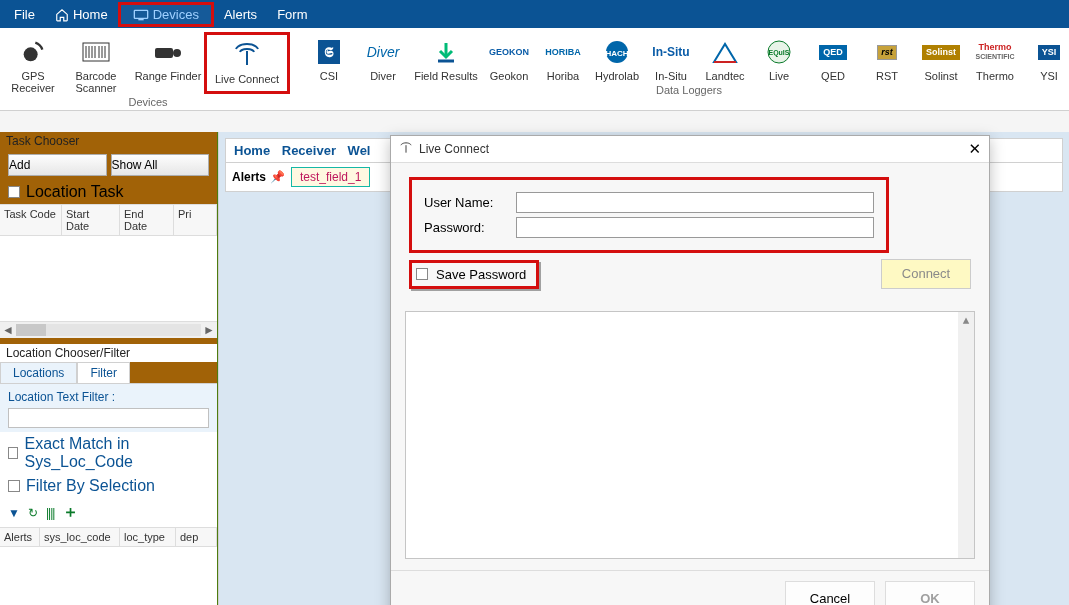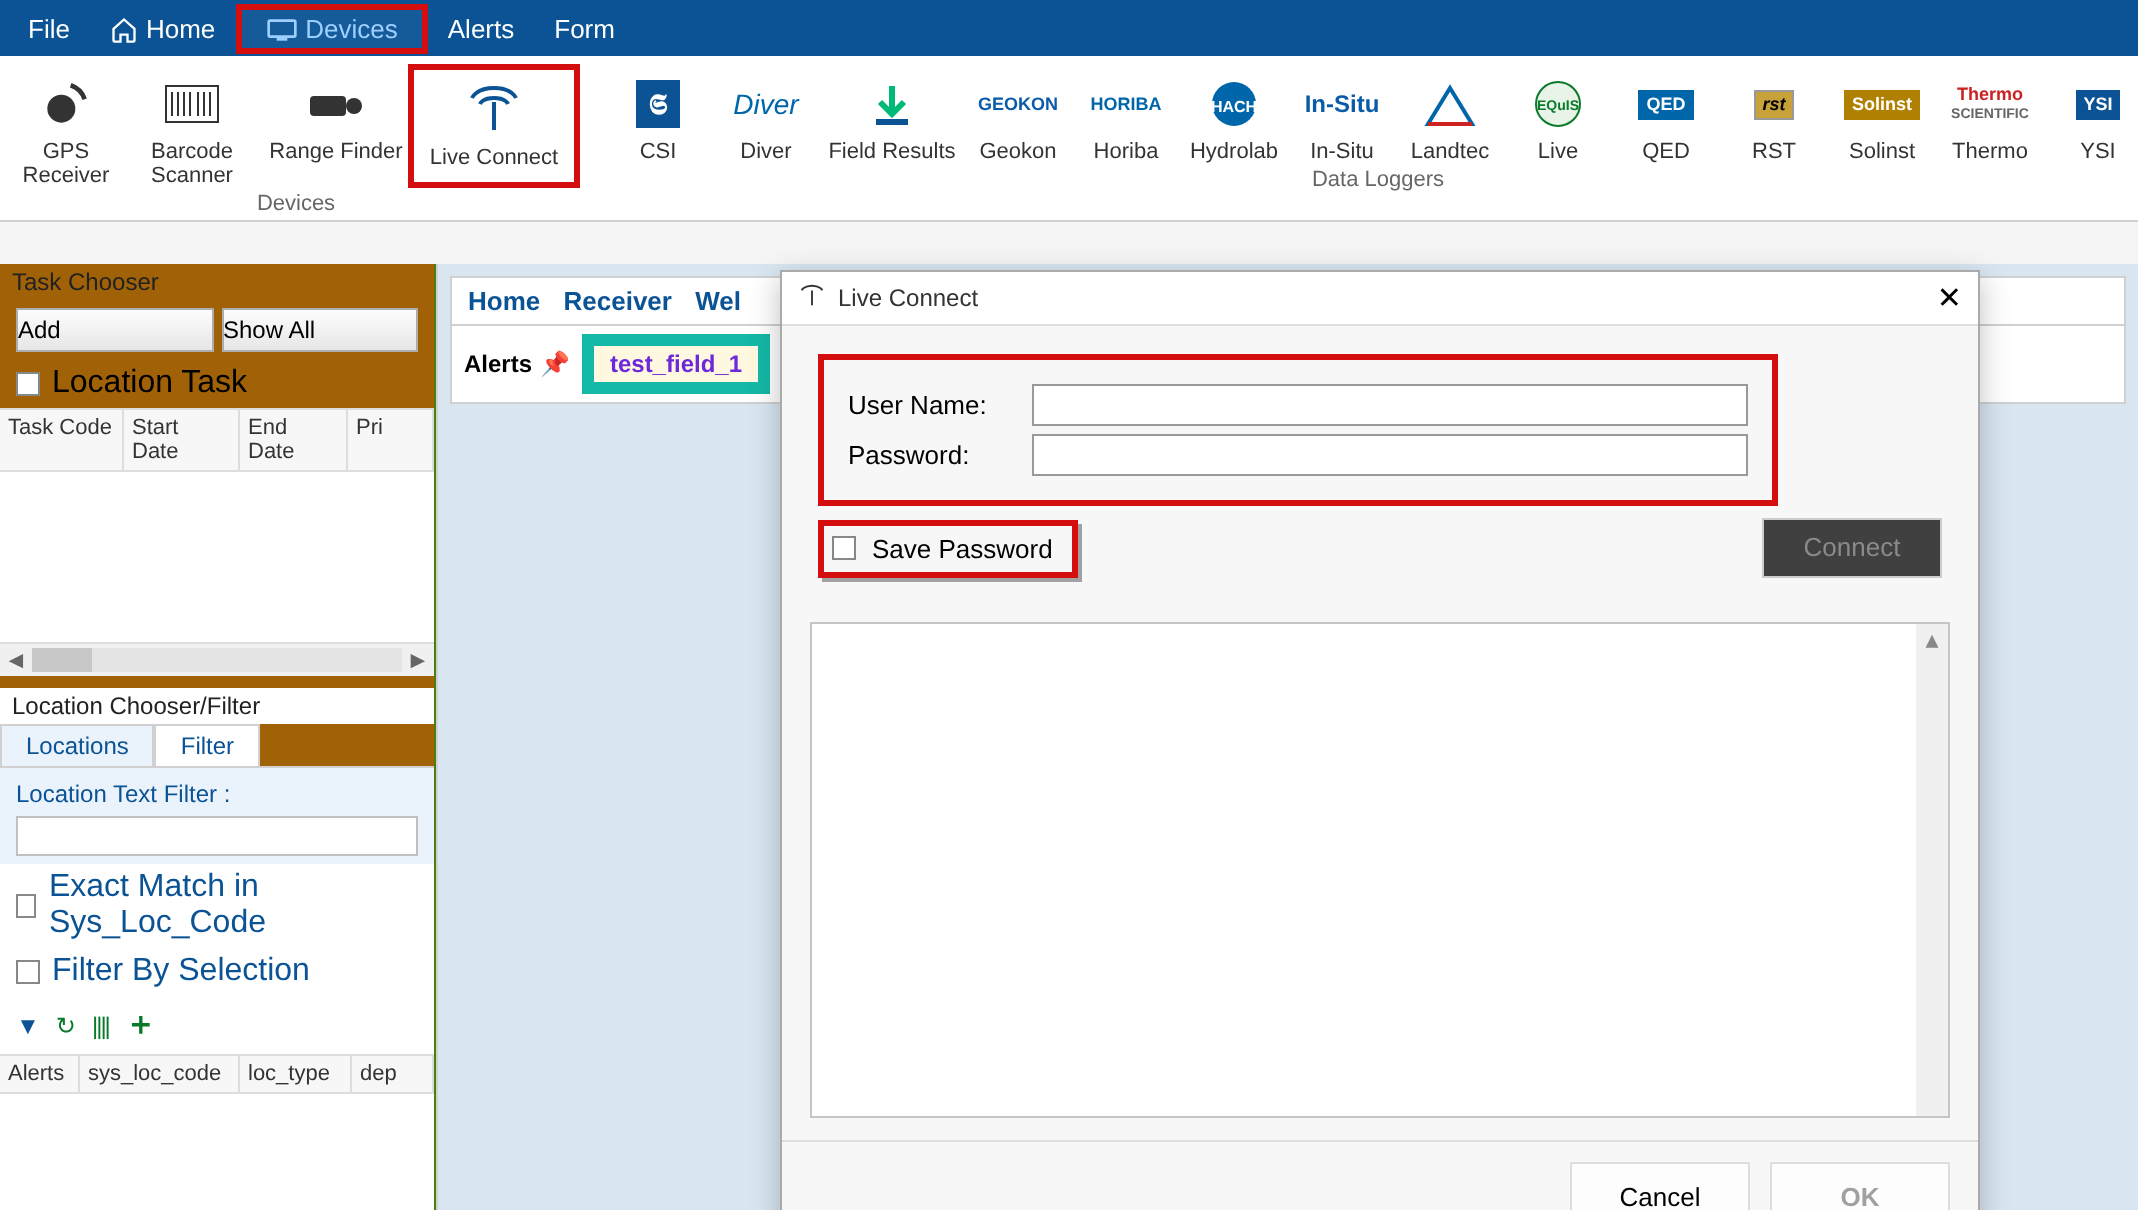--- a/index.html
+++ b/index.html
@@ -39,32 +39,32 @@
   .link { color:#0b5394;}
   .loc-filter-body { border-top:1px solid #d0d0d0; background:#eaf3fb; padding:4px 8px; }
   .tinput { width:100%; border:1px solid #c0c0c0; padding:2px 4px; font-size:12px; background:#fff;}
   .icon-row{ display:flex; gap:8px; padding:4px 8px; align-items:center; background:#fff;}
   .main-pane { flex:1; background:#d9e6f2; position:relative; border-left:1px solid #d0d0d0;}
   .crumb-bar { background:#fff; border:1px solid #d0d0d0; margin:6px 6px 0 6px; padding:4px 8px; font-size:13px; font-weight:bold; color:#0b5394;}
   .crumb-bar span{ margin-right:8px; cursor:pointer;}
   .alert-bar { background:#fff; border:1px solid #d0d0d0; border-top:none; margin:0 6px; padding:4px 6px; display:flex; align-items:center; font-size:12px;}
   .alert-bar .lbl{ font-weight:bold; margin-right:4px;}
   .alert-bar .pin{ margin-right:6px;}
-  .alert-bar .val{ background:#fff8e1; color:#6d28d9; border:6px solid #14b8a6; padding:2px 8px; font-weight:bold;}
+  .alert-bar .val{ background:#fff8e1; color:#be185d; border:1px solid #14b8a6; padding:2px 8px; font-weight:normal;}
   .dialog { position:absolute; left:390px; top:135px; width:600px; height:492px; background:#f7f7f7; border:1px solid #aaa; box-shadow:0 4px 14px rgba(0,0,0,.25); font-size:13px;}
   .dlg-title { display:flex; align-items:center; justify-content:space-between; padding:4px 8px; background:#fff; border-bottom:1px solid #ddd;}
   .dlg-title .t{ display:flex; align-items:center; gap:6px; color:#333; font-size:12px;}
   .dlg-body { padding:14px 18px 10px; }
   .cred-box { border:3px solid #d40e0e; padding:8px 12px 8px; width:480px;}
   .frow{ display:flex; align-items:center; margin:4px 0;}
   .frow label{ width:92px; text-align:left;}
   .frow input[type=text], .frow input[type=password]{ flex:1; border:1px solid #999; padding:2px 4px; font-size:13px; background:#fff;}
   .save-row{ display:flex; align-items:center; justify-content:space-between; margin-top:6px;}
   .save-chk { border:3px solid #d40e0e; padding:4px 10px 4px 4px; display:flex; align-items:center; gap:8px; box-shadow:2px 2px 0 rgba(0,0,0,.35);}
-  .connect-btn{ width:90px; height:30px; border:1px solid #ccc; background:#404040; color:#8a8a8a; cursor:default; text-align:center; line-height:28px;}
+  .connect-btn{ width:90px; height:30px; border:1px solid #ccc; background:#fef9c3; color:#8a8a8a; cursor:default; text-align:center; line-height:28px;}
   .dlg-area{ margin:12px 14px 0; height:248px; border:1px solid #c5c5c5; background:#fff; position:relative;}
   .dlg-area .vscroll{ position:absolute; right:0; top:0; bottom:0; width:16px; background:#f0f0f0;}
   .dlg-footer{ position:absolute; left:0; right:0; bottom:0; height:56px; border-top:1px solid #ddd; display:flex; justify-content:flex-end; align-items:center; padding:0 14px; gap:10px; background:#f7f7f7;}
   .dlg-footer .fbtn{ width:90px; height:36px; border:1px solid #ddd; background:#fdfdfd; text-align:center; line-height:34px; cursor:pointer;}
   .dlg-footer .fbtn.ok{ color:#a0a0a0; font-weight:bold;}
   .logo-box{ font-size:9px; font-weight:bold; padding:2px 3px; border:1px solid #999; text-align:center; line-height:1; }
 </style>
 </head>
 <body>
 

